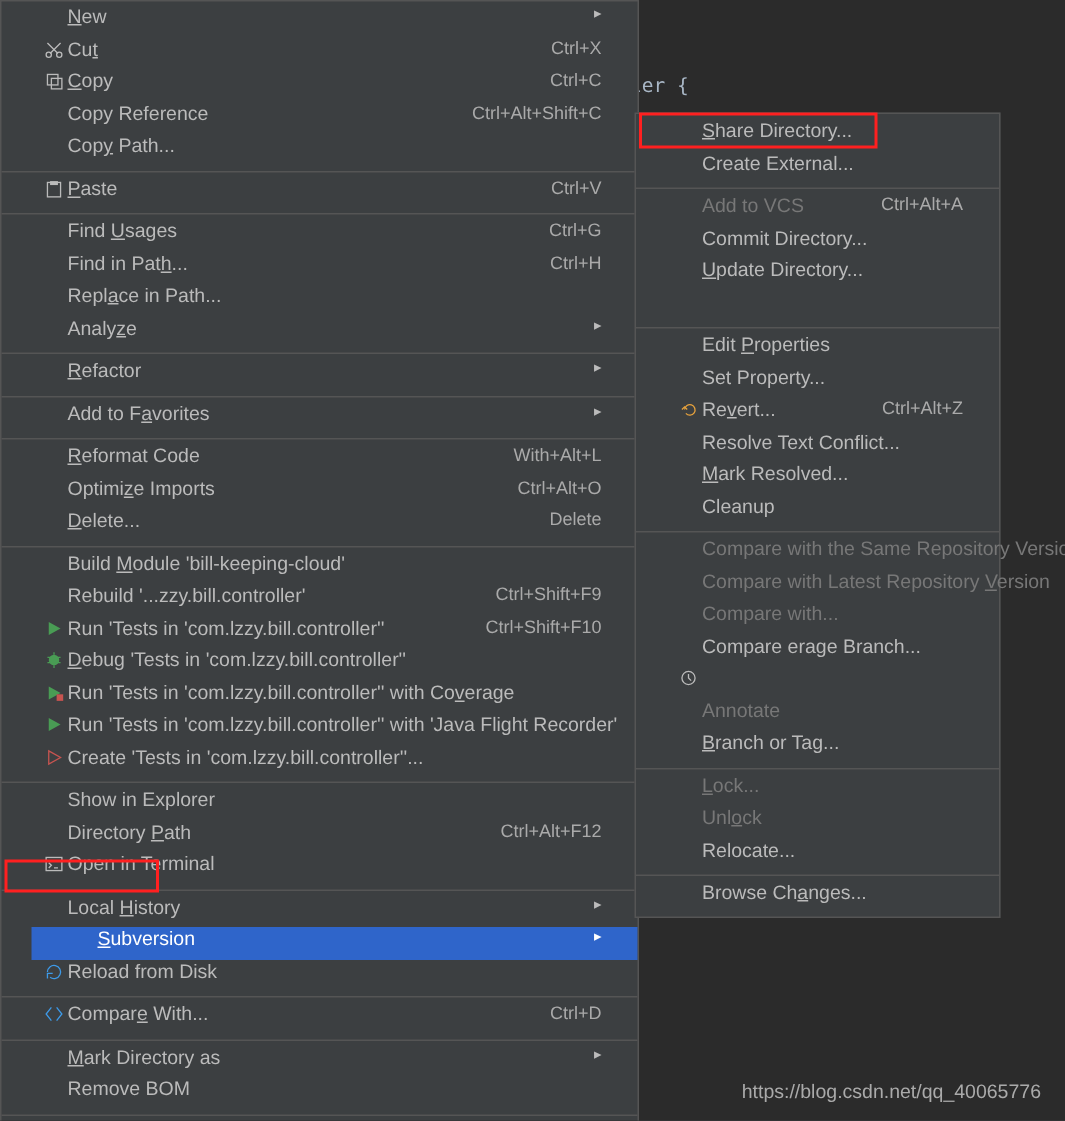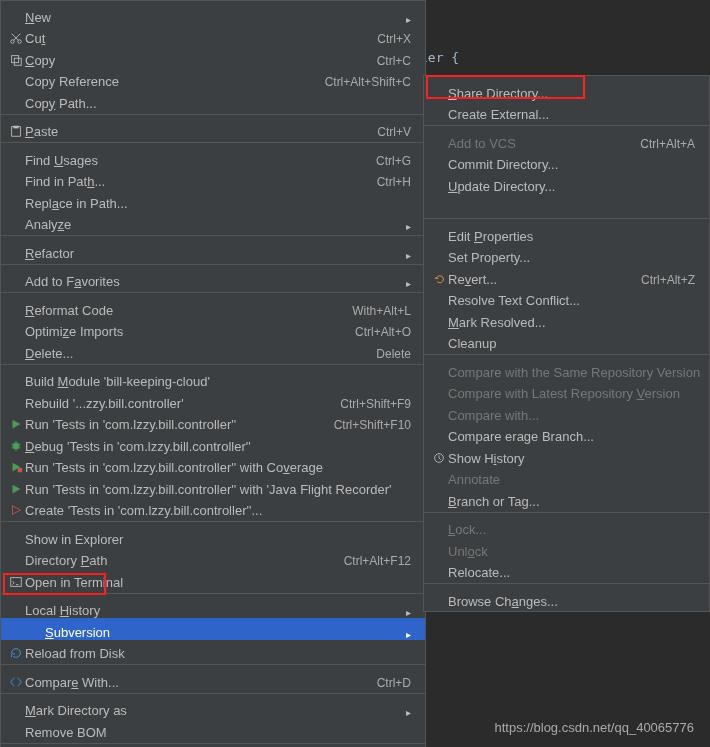--- a/index.html
+++ b/index.html
@@ -28,33 +28,34 @@
     width: 426px;
     background: #3c3f41;
     border: 1px solid #555;
     padding-top: 2px;
     padding-bottom: 2px;
   }
   .submenu {
     position: absolute;
     top: 75px;
     left: 423px;
-    width: 287px;
+    width: 244px;
     background: #3c3f41;
     border: 1px solid #555;
     padding-top: 3px;
     padding-bottom: 2px;
   }
   .item {
     display: flex;
-    align-items: flex-end;
+    align-items: flex-start;
     height: 21.5px;
-    padding: 0 14px 0 6px;
+    padding: 0 24px 0 6px;
     cursor: pointer;
     position: relative;
+    margin-left: 20px;
   }
   .item.selected {
     background: #2f65ca;
     color: #fff;
     gap: 20px;
   }
   .item.disabled { color: #777; }
   .icon {
     width: 18px;
     height: 16px;
@@ -380,21 +381,20 @@
       <span class="icon"></span>
       <span class="label">Compare erage Branch...</span>
     </div>
     <div class="item">
       <span class="icon">
         <svg viewBox="0 0 16 16">
           <circle cx="8" cy="8" r="5" fill="none" stroke="#bbb"></circle>
           <path d="M8 5v3l2 2" stroke="#bbb" fill="none"></path>
         </svg>
       </span>
-      <span class="label">Show H<span class="underline">i</span>story</span>
     </div>
     <div class="item disabled">
       <span class="icon"></span>
       <span class="label">Annotate</span>
     </div>
     <div class="item">
       <span class="icon"></span>
       <span class="label"><span class="underline">B</span>ranch or Tag...</span>
     </div>
     <div class="sep"></div>

